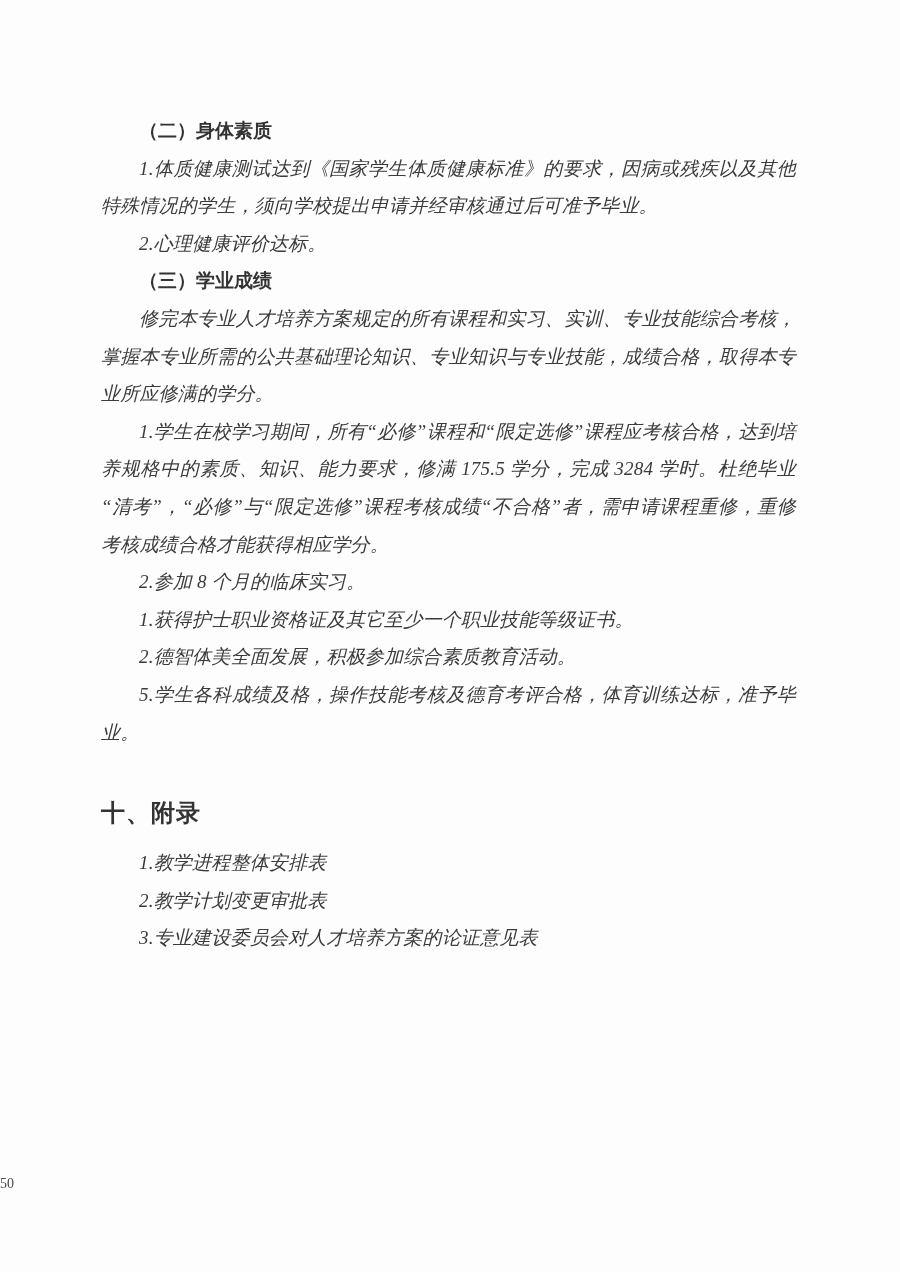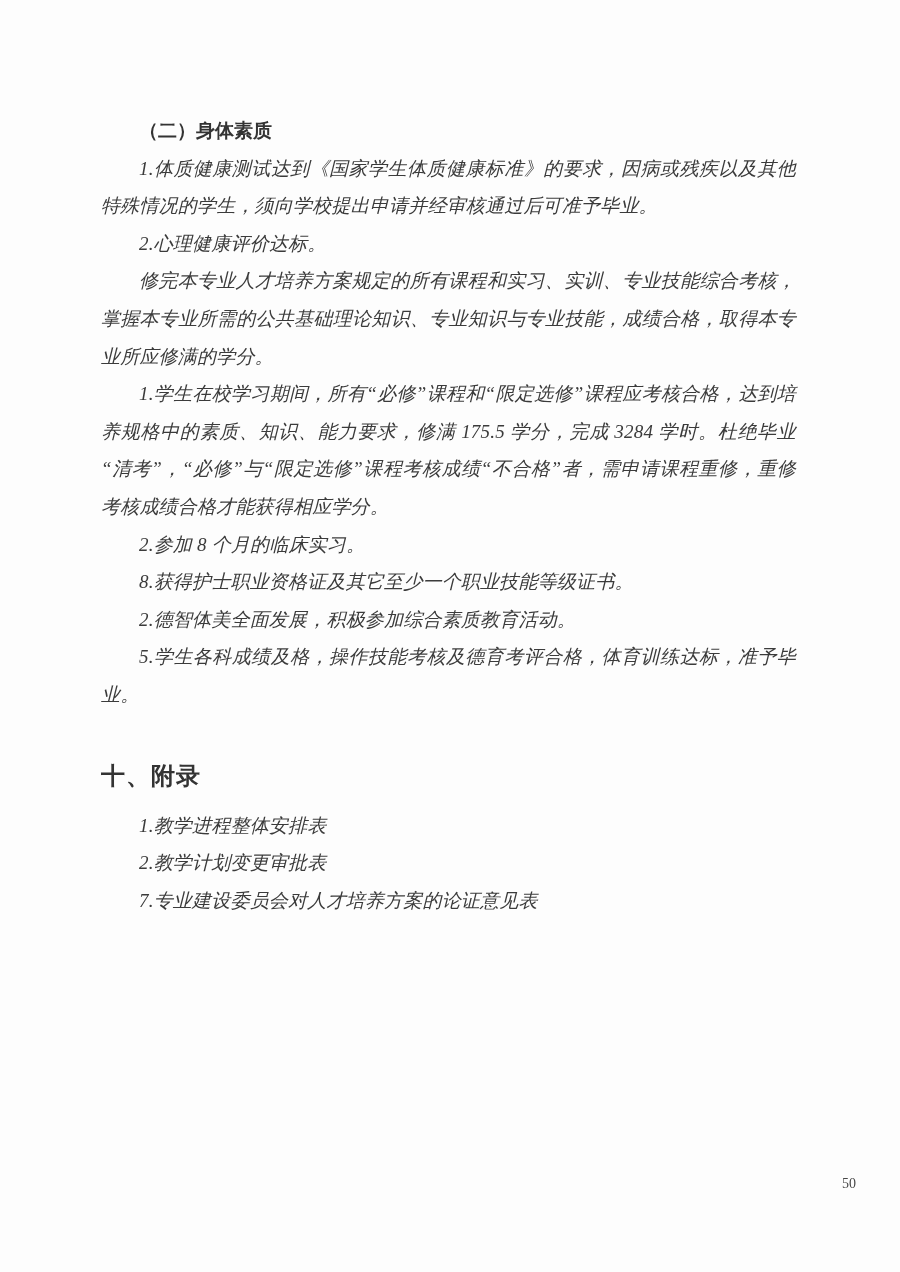--- a/index.html
+++ b/index.html
@@ -49,46 +49,47 @@
     font-weight: 700;
     text-indent: 0;
     letter-spacing: 1px;
     font-family: "Liberation Sans", "DejaVu Sans", sans-serif;
     color: #333333;
   }
   .footer {
     position: absolute;
     left: 0; top: 1174px;
     width: 856px;
-    text-align: right;
+    text-align: left;
   }
   .page-number {
     font-size: 14px;
     color: #474747;
     font-family: "Liberation Serif", "DejaVu Serif", serif;
   }
 </style>
 </head>
 <body>
 
 <div class="page">
 
   <div class="content">
     <h3 class="heading-sub">（二）身体素质</h3>
     <p class="para">1.体质健康测试达到《国家学生体质健康标准》的要求，因病或残疾以及其他特殊情况的学生，须向学校提出申请并经审核通过后可准予毕业。</p>
     <p class="para">2.心理健康评价达标。</p>
+    <h3 class="heading-sub">（三）学业成绩</h3>
     <p class="para">修完本专业人才培养方案规定的所有课程和实习、实训、专业技能综合考核，掌握本专业所需的公共基础理论知识、专业知识与专业技能，成绩合格，取得本专业所应修满的学分。</p>
     <p class="para">1.学生在校学习期间，所有“必修”课程和“限定选修”课程应考核合格，达到培养规格中的素质、知识、能力要求，修满 175.5 学分，完成 3284 学时。杜绝毕业“清考”，“必修”与“限定选修”课程考核成绩“不合格”者，需申请课程重修，重修考核成绩合格才能获得相应学分。</p>
     <p class="para">2.参加 8 个月的临床实习。</p>
-    <p class="para">8.获得护士职业资格证及其它至少一个职业技能等级证书。</p>
+    <p class="para">1.获得护士职业资格证及其它至少一个职业技能等级证书。</p>
     <p class="para">2.德智体美全面发展，积极参加综合素质教育活动。</p>
     <p class="para">5.学生各科成绩及格，操作技能考核及德育考评合格，体育训练达标，准予毕业。</p>
     <h2 class="heading-main">十、附录</h2>
     <p class="para">1.教学进程整体安排表</p>
     <p class="para">2.教学计划变更审批表</p>
-    <p class="para">7.专业建设委员会对人才培养方案的论证意见表</p>
+    <p class="para">3.专业建设委员会对人才培养方案的论证意见表</p>
   </div>
 
   <div class="footer">
     <span class="page-number">50</span>
   </div>
 
 </div>
 
 </body></html>

